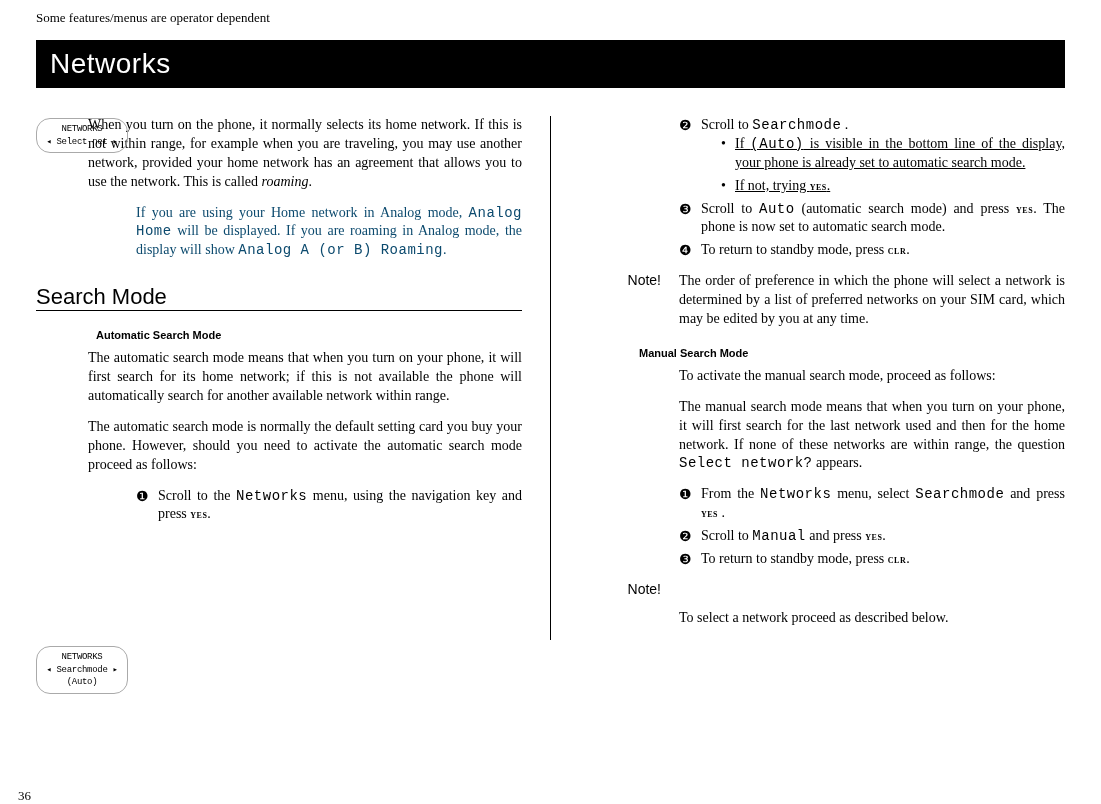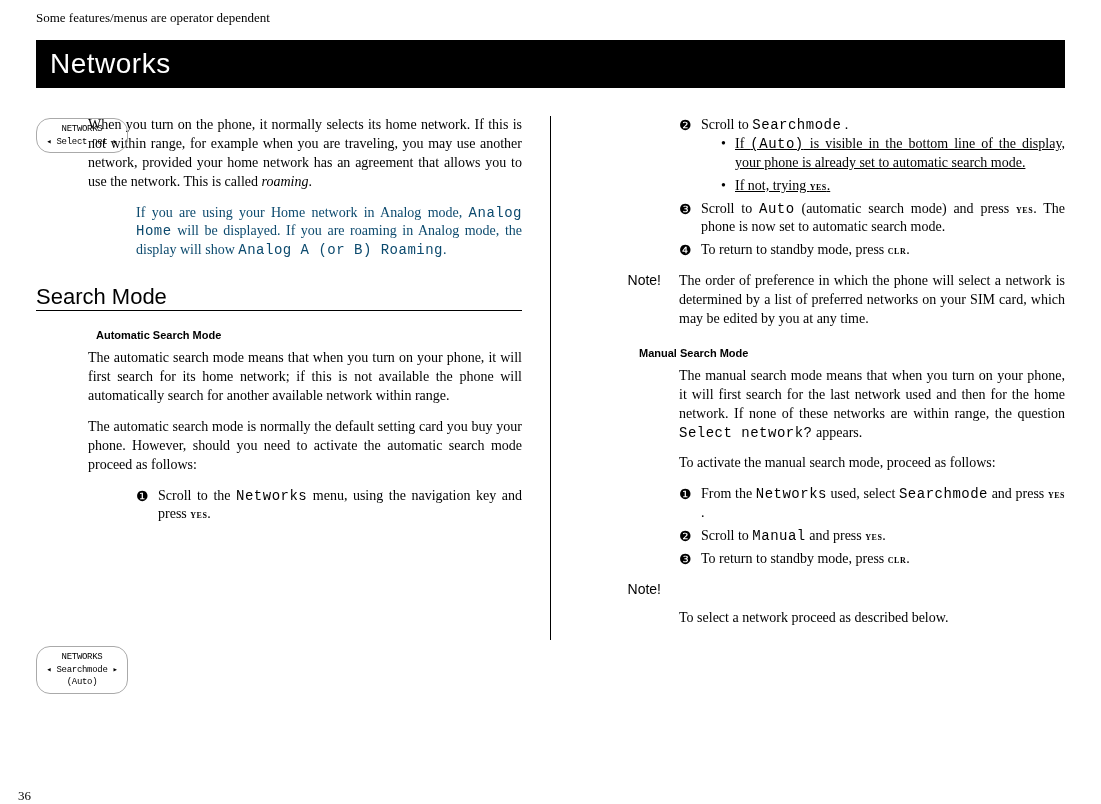--- a/index.html
+++ b/index.html
@@ -249,30 +249,30 @@
       </li>
     </ol>
 
     <div class="note-row">
       <div class="note-label">Note!</div>
       <div class="note-body">The order of preference in which the phone will select a net­work is determined by a list of preferred networks on your SIM card, which may be edited by you at any time.</div>
     </div>
 
     <h3 class="subsection-heading">Manual Search Mode</h3>
 
+    <p class="body-text-right">To activate the manual search mode, proceed as follows:</p>
+
     <p class="body-text-right">
       <span>The manual search mode means that when you turn on your phone, it will first search for the last network used and then for the home  network. If none of these networks are within range, the question </span><span class="display-text">Select network?</span><span> appears.</span>
     </p>
 
-    <p class="body-text-right">To activate the manual search mode, proceed as follows:</p>
-
     <ol class="steps">
       <li>
         <span class="step-num">❶</span>
-        <span>From the </span><span class="display-text">Networks</span><span> used, select </span><span class="display-text">Searchmode</span><span> and press </span><span class="key-label">yes</span><span> .</span>
+        <span>From the </span><span class="display-text">Networks</span><span> menu, select </span><span class="display-text">Searchmode</span><span> and press </span><span class="key-label">yes</span><span> .</span>
       </li>
       <li>
         <span class="step-num">❷</span>
         <span>Scroll to </span><span class="display-text">Manual</span><span> and press </span><span class="key-label">yes</span><span>.</span>
       </li>
       <li>
         <span class="step-num">❸</span>
         <span>To return to standby mode, press </span><span class="key-label">clr</span><span>.</span>
       </li>
     </ol>

